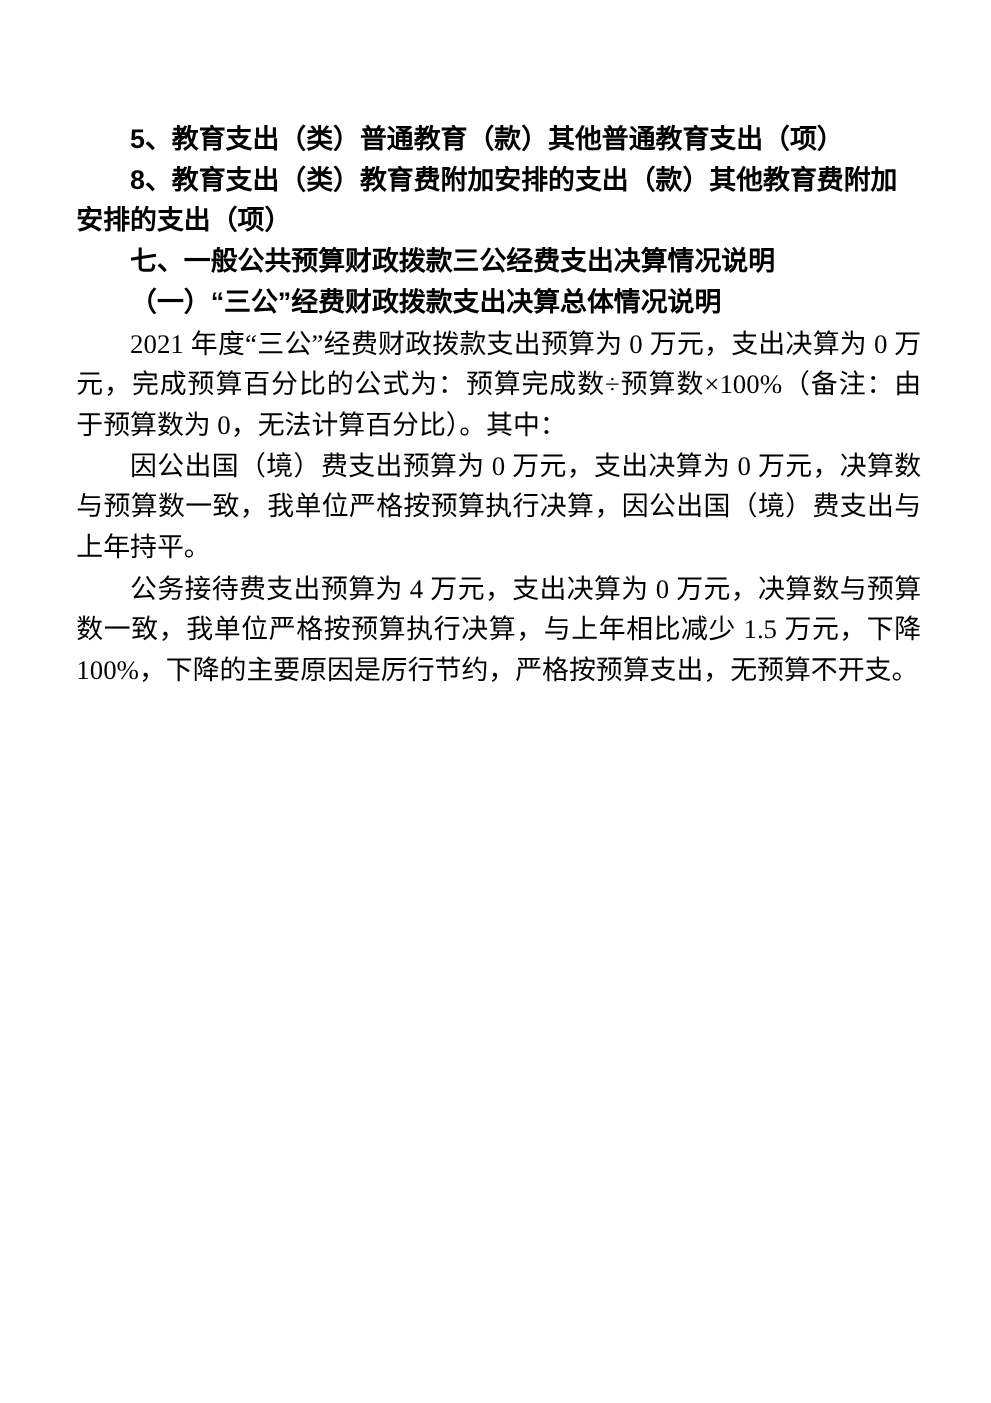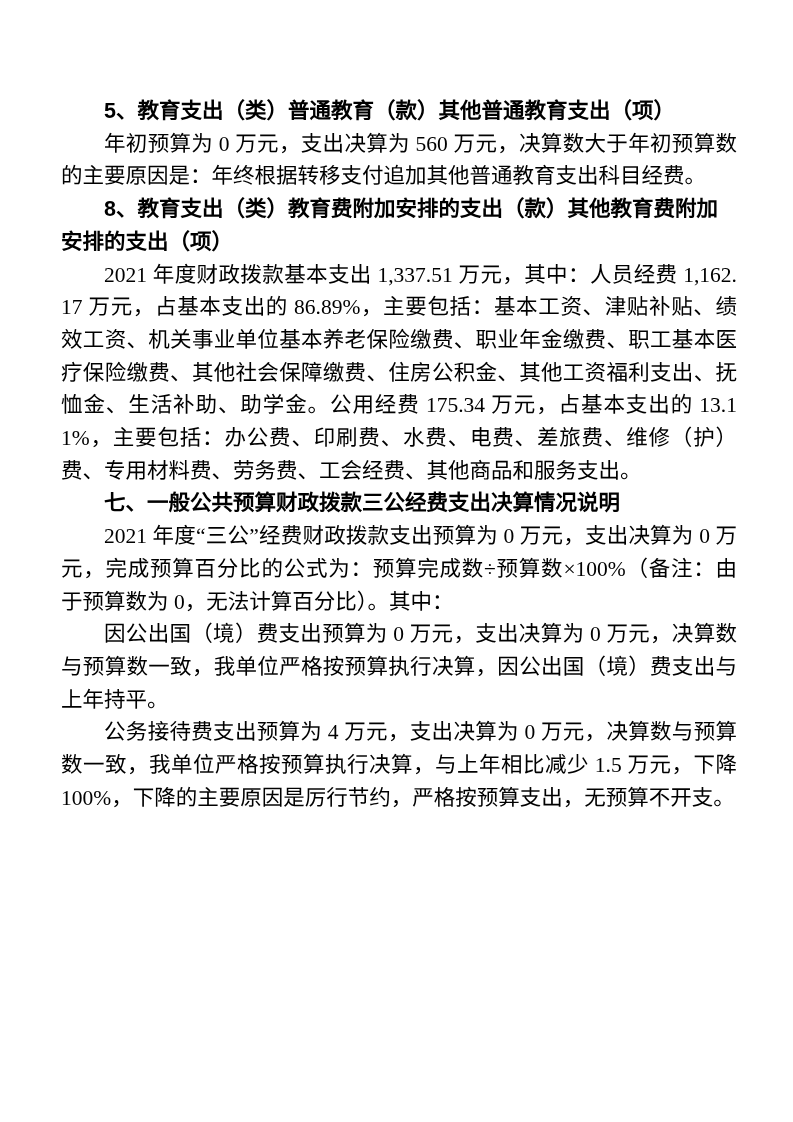--- a/index.html
+++ b/index.html
@@ -34,20 +34,19 @@
     font-family: "Liberation Sans", "DejaVu Sans", sans-serif;
     font-weight: bold;
     text-align: left;
   }
 </style>
 </head>
 <body>
 
 <div class="page">
   <p class="h">5、教育支出（类）普通教育（款）其他普通教育支出（项）</p>
-  <p>年初预算为 0 万元，支出决算为 560 万元，决算数大于年初预算数的主要原因是：年终根据转移支付追加其他普通教育支出科目经费。</p>
   <p class="h">8、教育支出（类）教育费附加安排的支出（款）其他教育费附加安排的支出（项）</p>
-  <p>2021 年度财政拨款基本支出 1,337.51 万元，其中：人员经费 1,162.17 万元，占基本支出的 86.89%，主要包括：基本工资、津贴补贴、绩效工资、机关事业单位基本养老保险缴费、职业年金缴费、职工基本医疗保险缴费、其他社会保障缴费、住房公积金、其他工资福利支出、抚恤金、生活补助、助学金。公用经费 175.34 万元，占基本支出的 13.11%，主要包括：办公费、印刷费、水费、电费、差旅费、维修（护）费、专用材料费、劳务费、工会经费、其他商品和服务支出。</p>
   <p class="h">七、一般公共预算财政拨款三公经费支出决算情况说明</p>
+  <p class="h">（一）“三公”经费财政拨款支出决算总体情况说明</p>
   <p>2021 年度“三公”经费财政拨款支出预算为 0 万元，支出决算为 0 万元，完成预算百分比的公式为：预算完成数÷预算数×100%（备注：由于预算数为 0，无法计算百分比）。其中：</p>
   <p>因公出国（境）费支出预算为 0 万元，支出决算为 0 万元，决算数与预算数一致，我单位严格按预算执行决算，因公出国（境）费支出与上年持平。</p>
   <p>公务接待费支出预算为 4 万元，支出决算为 0 万元，决算数与预算数一致，我单位严格按预算执行决算，与上年相比减少 1.5 万元，下降 100%，下降的主要原因是厉行节约，严格按预算支出，无预算不开支。</p>
 </div>
 
 </body></html>

